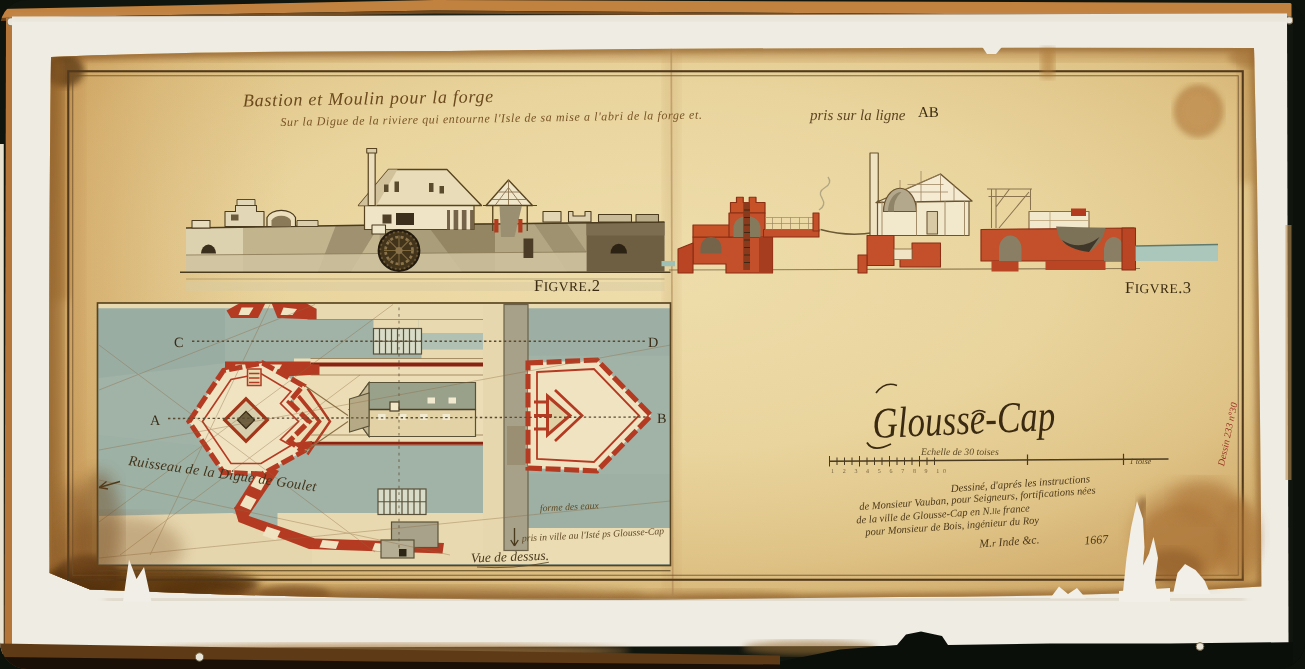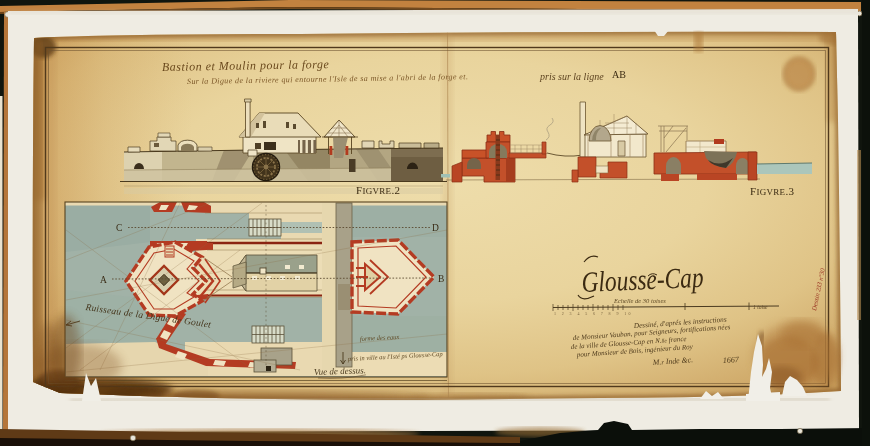--- a/index.html
+++ b/index.html
@@ -1,16 +1,16 @@
 <!DOCTYPE html>
 <html><head>
 <meta charset="utf-8">
 <style>
   html,body{margin:0;padding:0;background:#0d120b;}
-  #stage{position:relative;width:870px;height:446px;overflow:hidden;font-family:"Liberation Serif",serif;}
+  #stage{position:relative;width:870px;height:446px;overflow:hidden;font-family:"Liberation Serif",serif;border-radius:18px;}
   svg{display:block;}
 </style>
 </head>
 <body>
 <div id="stage">
 <svg width="870" height="446" viewBox="0 0 870 446">
 <defs>
   <radialGradient id="vign" cx="50%" cy="40%" r="74%">
     <stop offset="0%" stop-color="#eeddab"></stop>
     <stop offset="45%" stop-color="#e9d49d"></stop>

